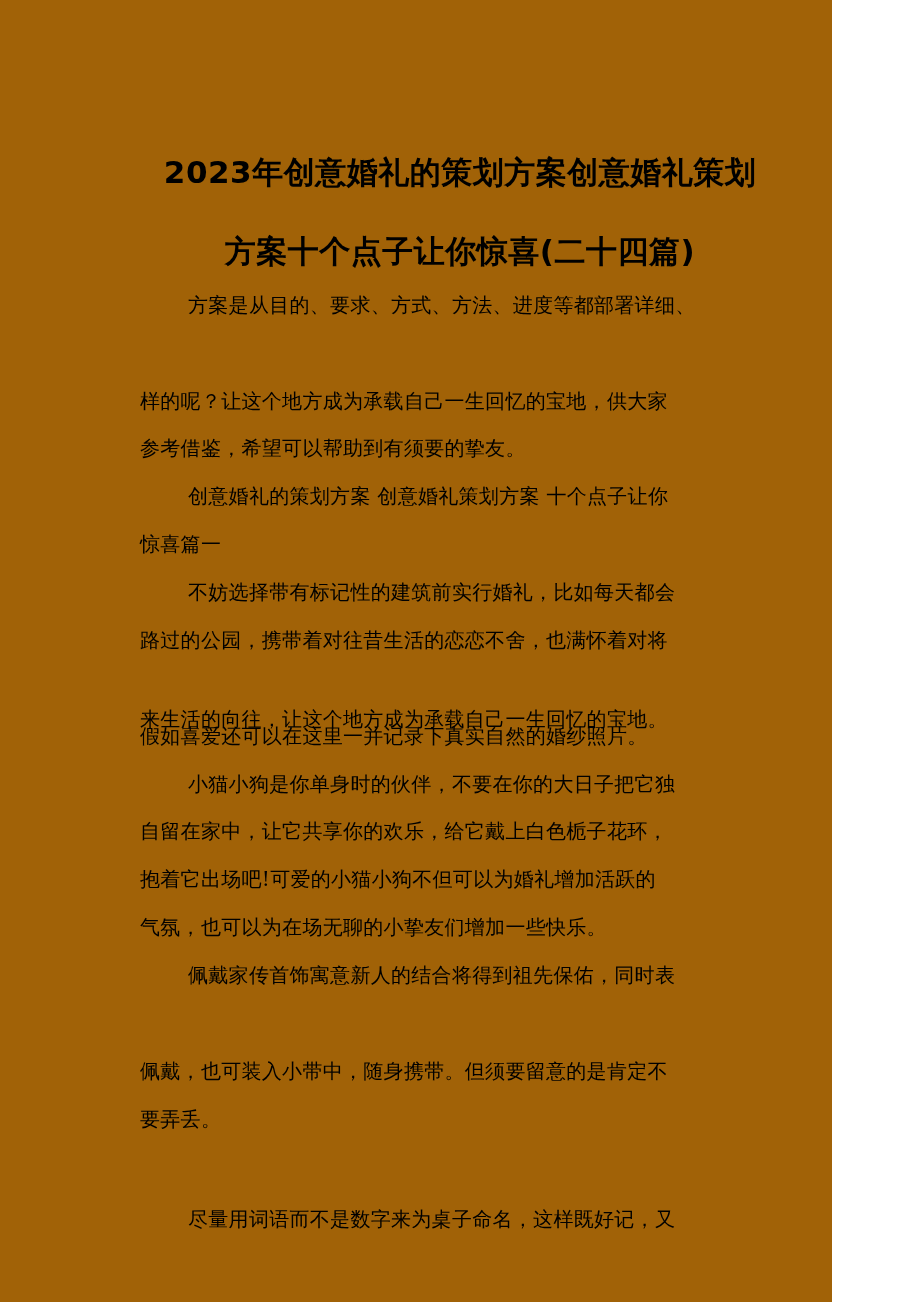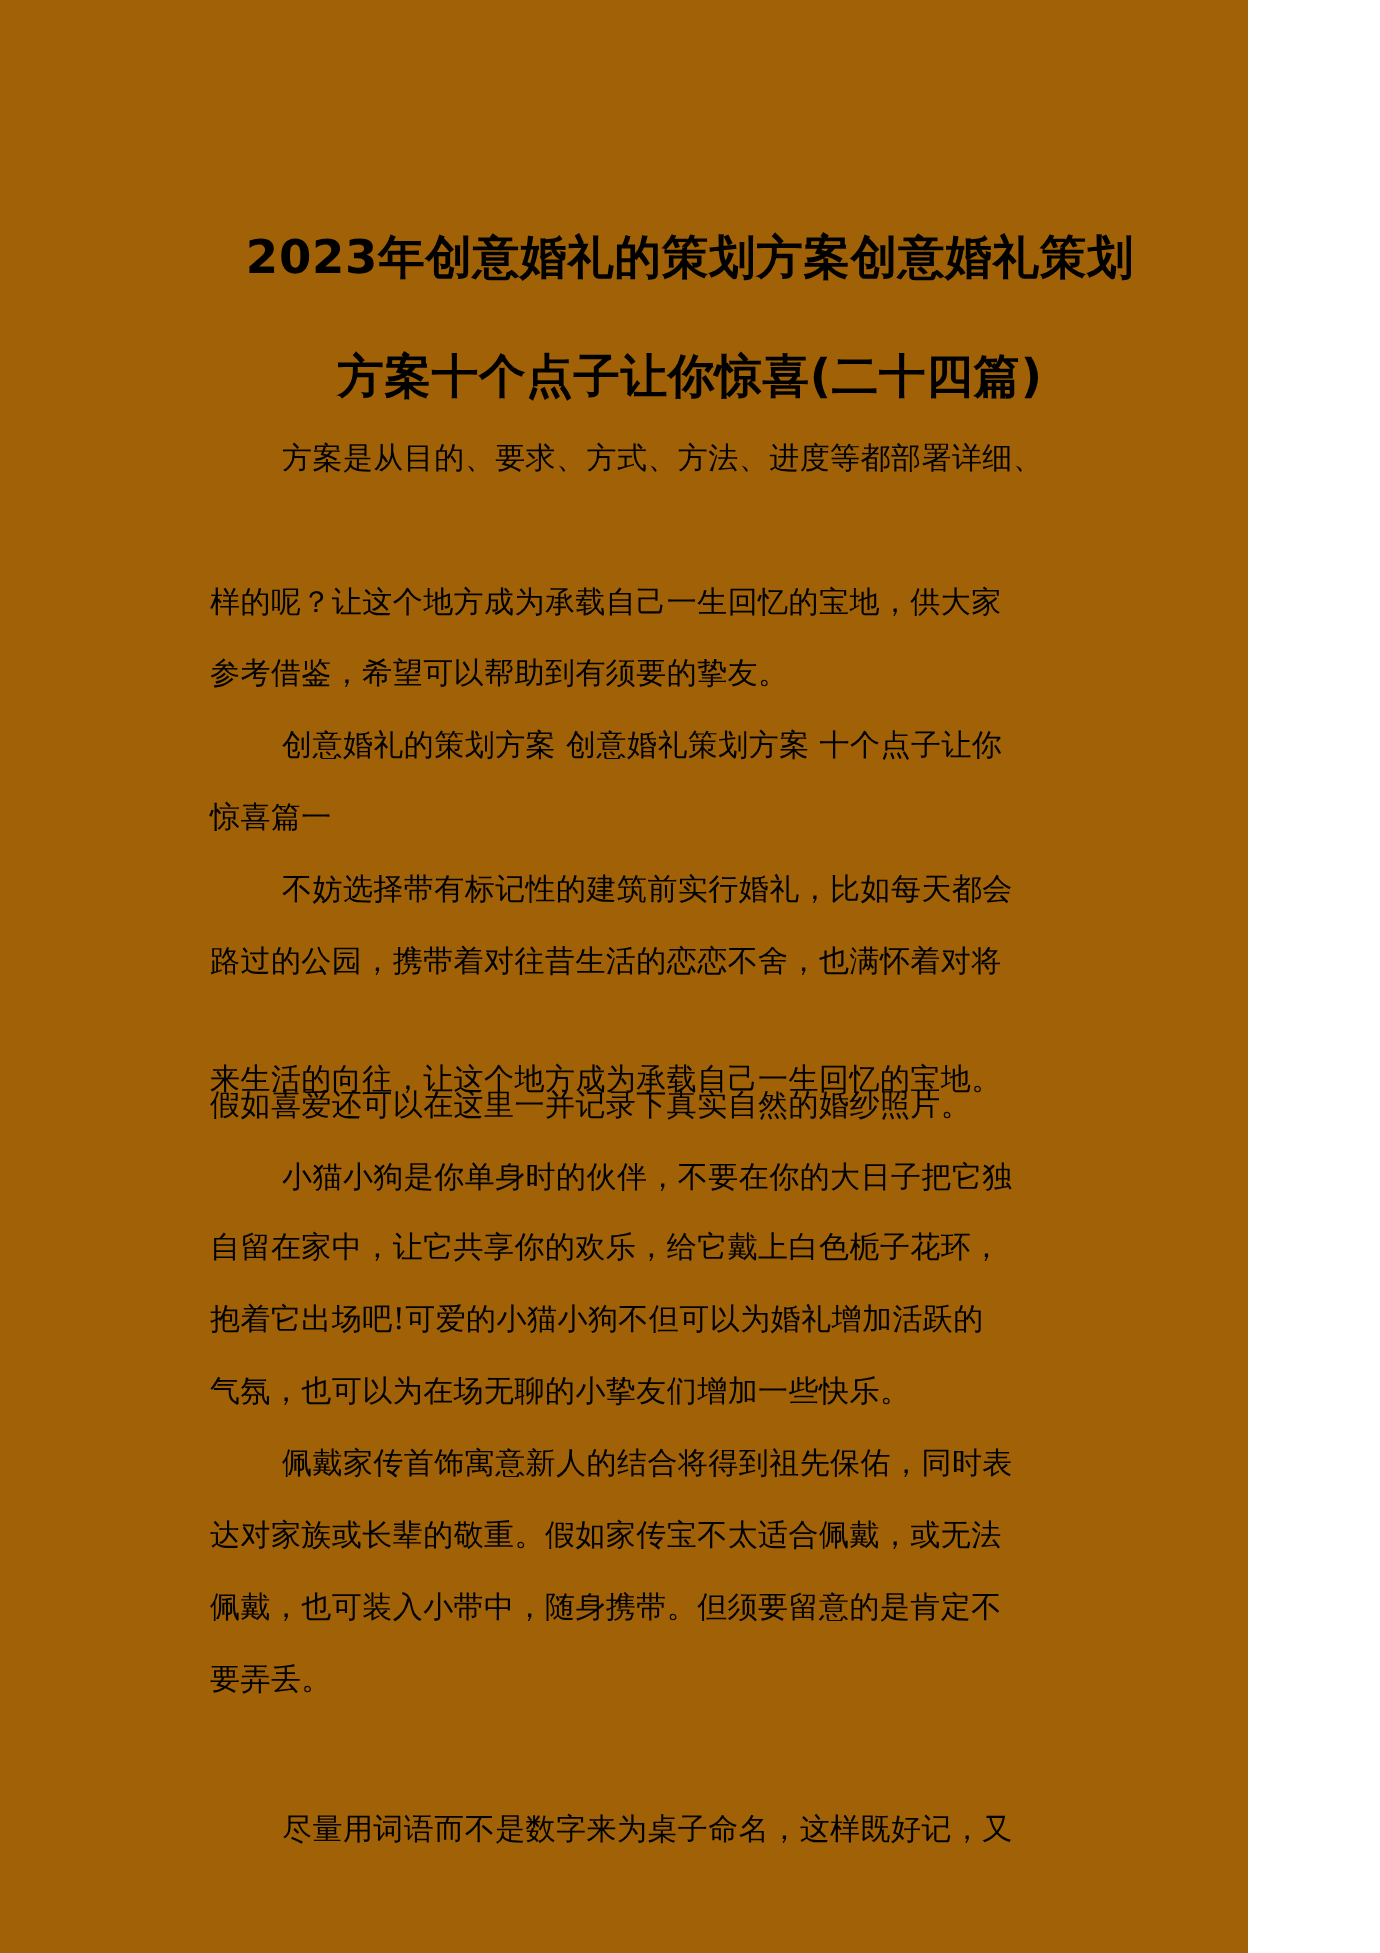--- a/index.html
+++ b/index.html
@@ -66,19 +66,18 @@
   <div class="line" style="top:625px;">路过的公园，携带着对往昔生活的恋恋不舍，也满怀着对将</div>
   <div class="line" style="top:673px;margin-top:31px;">来生活的向往，让这个地方成为承载自己一生回忆的宝地。</div>
   <div class="line" style="top:721px;">假如喜爱还可以在这里一并记录下真实自然的婚纱照片。</div>
 
   <div class="line indent" style="top:769px;">小猫小狗是你单身时的伙伴，不要在你的大日子把它独</div>
   <div class="line" style="top:816px;">自留在家中，让它共享你的欢乐，给它戴上白色栀子花环，</div>
   <div class="line" style="top:864px;">抱着它出场吧!可爱的小猫小狗不但可以为婚礼增加活跃的</div>
   <div class="line" style="top:912px;">气氛，也可以为在场无聊的小挚友们增加一些快乐。</div>
 
   <div class="line indent" style="top:960px;">佩戴家传首饰寓意新人的结合将得到祖先保佑，同时表</div>
-  <div class="line" style="top:1008px;">达对家族或长辈的敬重。假如家传宝不太适合佩戴，或无法</div>
   <div class="line" style="top:1056px;">佩戴，也可装入小带中，随身携带。但须要留意的是肯定不</div>
   <div class="line" style="top:1104px;">要弄丢。</div>
 
   <div class="line indent" style="top:1204px;">尽量用词语而不是数字来为桌子命名，这样既好记，又</div>
 
 </div>
 
 </body></html>

